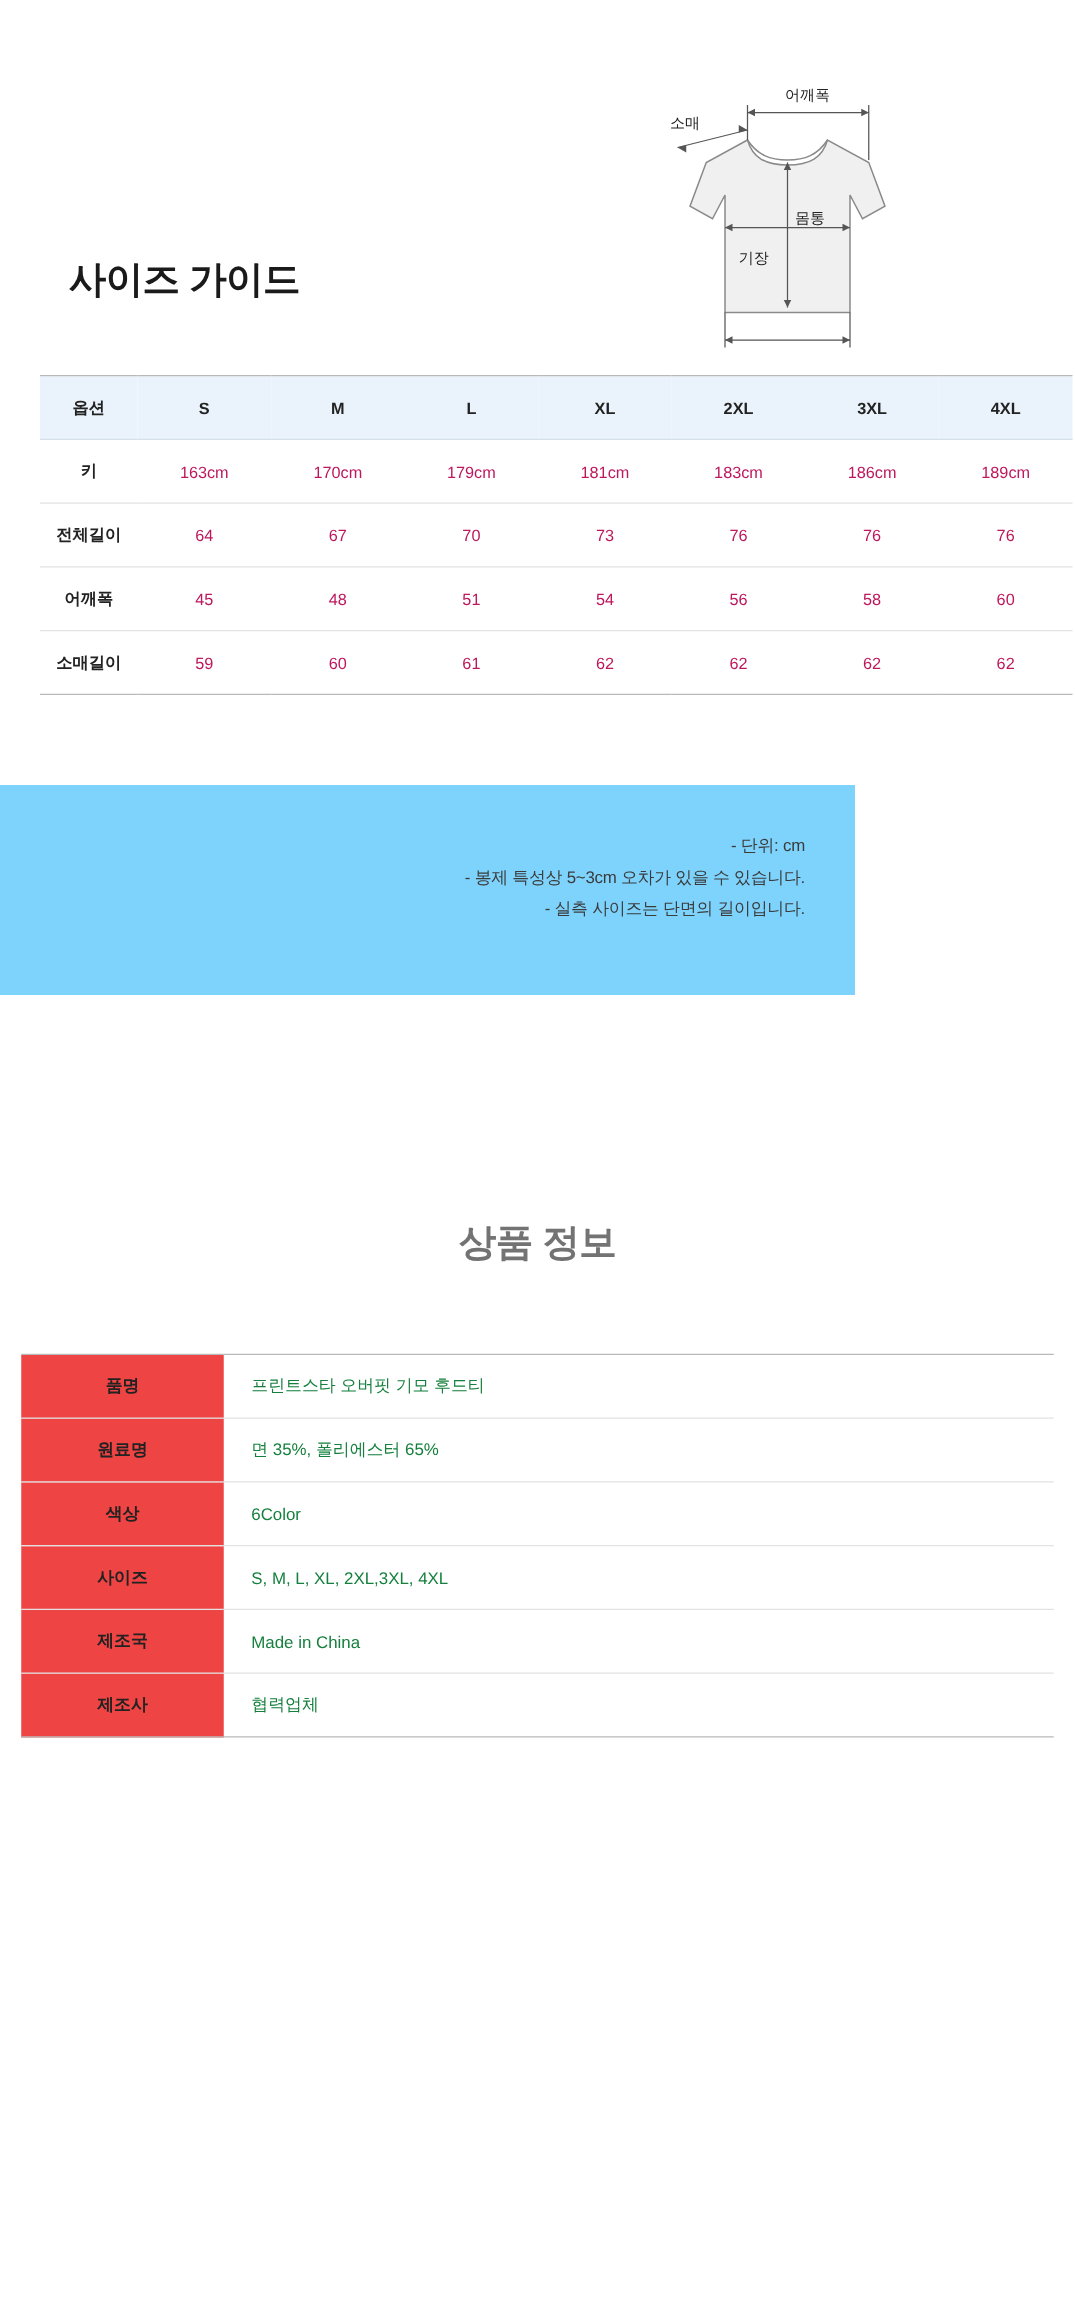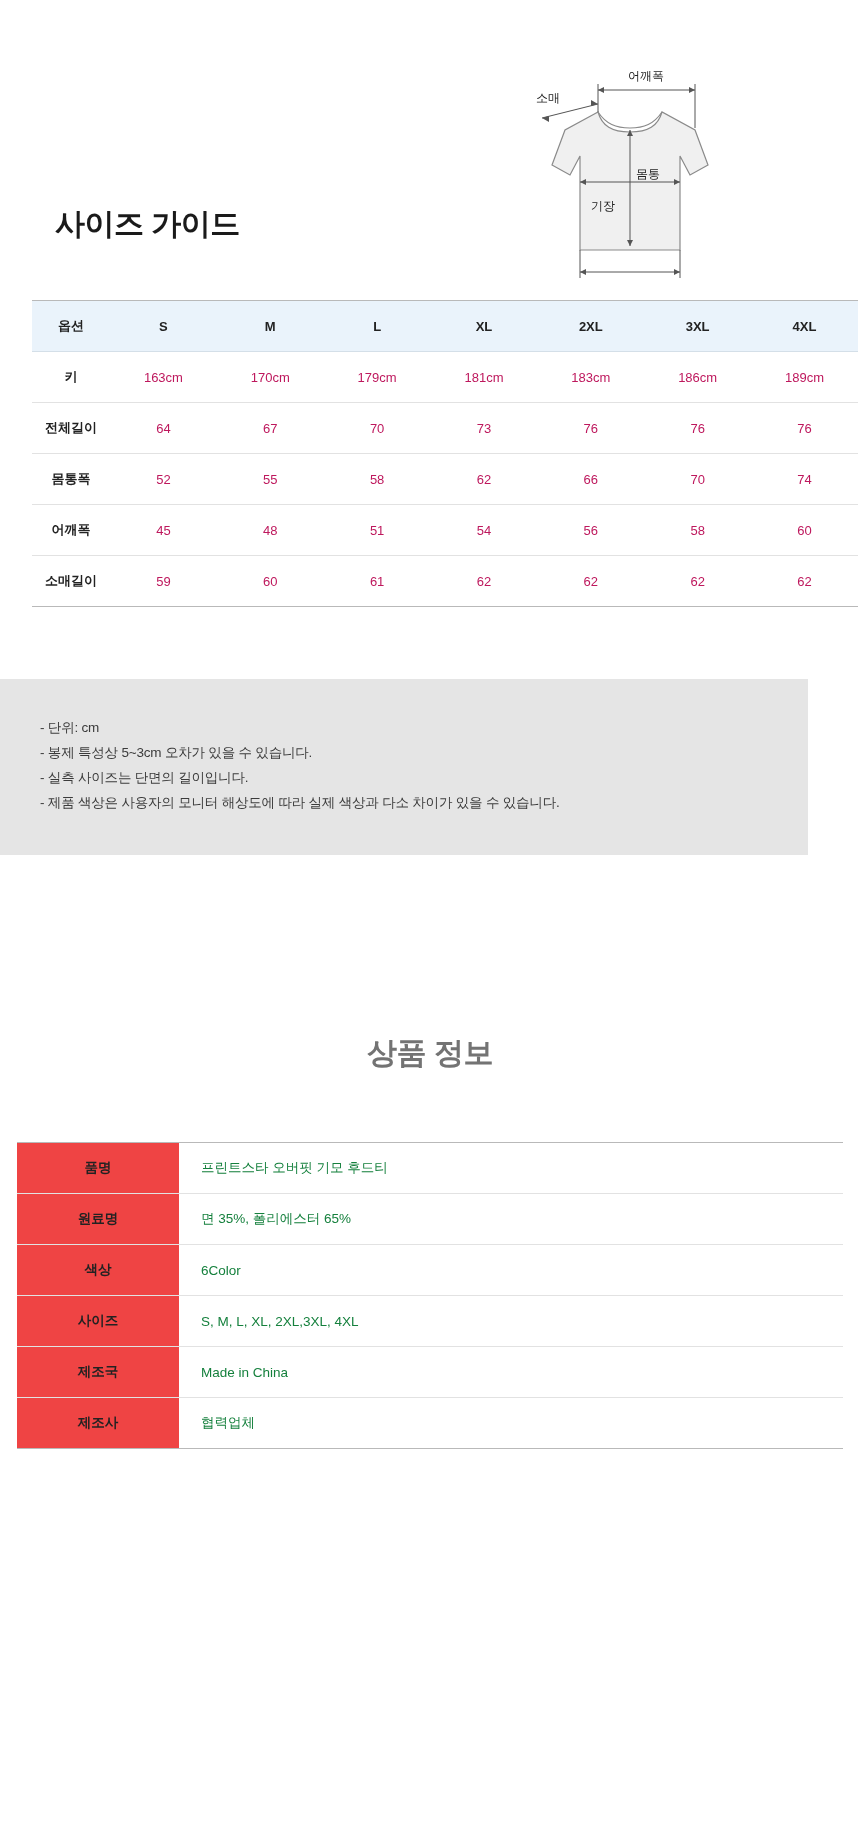--- a/index.html
+++ b/index.html
@@ -86,25 +86,26 @@
   }
   table.size-table tbody tr:last-child th,
   table.size-table tbody tr:last-child td {
     border-bottom: 1px solid #b9b9b9;
   }
   col.c-label { width: 78px; }
 
   
   .notes-box {
     margin: 72px 0 0 0;
-    background: #e5e5e5;
-    width: 808px;
+    background: #7dd3fc;
+    width: 684px;
     box-sizing: border-box;
     padding: 36px 40px 40px 40px;
     min-height: 168px;
+    text-align: right;
   }
   .notes-box .note-line {
     font-size: 13.5px;
     color: #3b3b3b;
     line-height: 25px;
     letter-spacing: -0.2px;
   }
 
   
   .product-info-title {
@@ -266,30 +267,20 @@
           <th>전체길이</th>
           <td>64</td>
           <td>67</td>
           <td>70</td>
           <td>73</td>
           <td>76</td>
           <td>76</td>
           <td>76</td>
         </tr>
         <tr>
-          <th>몸통폭</th>
-          <td>52</td>
-          <td>55</td>
-          <td>58</td>
-          <td>62</td>
-          <td>66</td>
-          <td>70</td>
-          <td>74</td>
-        </tr>
-        <tr>
           <th>어깨폭</th>
           <td>45</td>
           <td>48</td>
           <td>51</td>
           <td>54</td>
           <td>56</td>
           <td>58</td>
           <td>60</td>
         </tr>
         <tr>
@@ -303,21 +294,20 @@
           <td>62</td>
         </tr>
       </tbody>
     </table>
   </div>
 
   <div class="notes-box">
     <div class="note-line">- 단위: cm</div>
     <div class="note-line">- 봉제 특성상 5~3cm 오차가 있을 수 있습니다.</div>
     <div class="note-line">- 실측 사이즈는 단면의 길이입니다.</div>
-    <div class="note-line">- 제품 색상은 사용자의 모니터 해상도에 따라 실제 색상과 다소 차이가 있을 수 있습니다.</div>
   </div>
 
   <div class="product-info-title">상품 정보</div>
 
   <div class="info-table-wrap">
     <table class="info-table">
       <tbody>
         <tr>
           <th>품명</th>
           <td>프린트스타 오버핏 기모 후드티</td>

